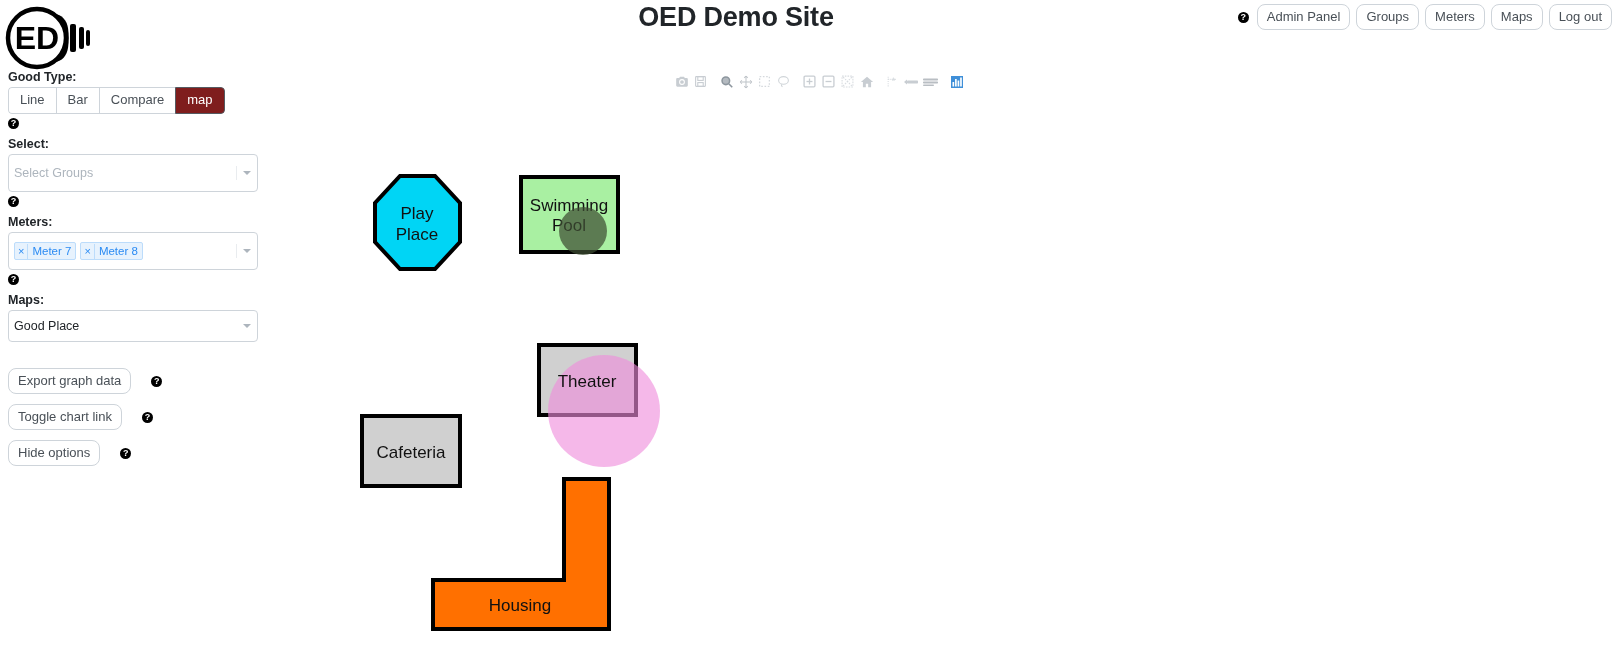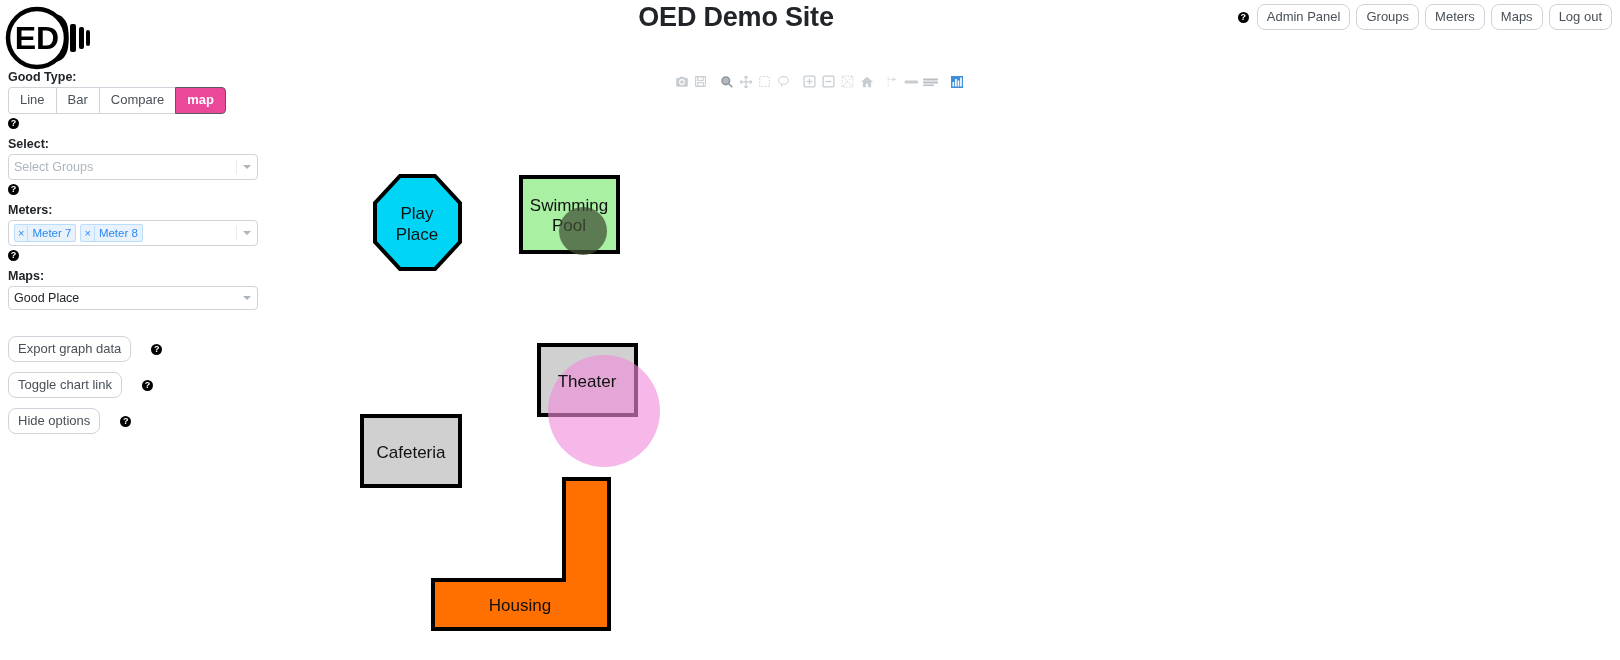--- a/index.html
+++ b/index.html
@@ -112,33 +112,32 @@
     font-family: "Liberation Sans", sans-serif;
     cursor: pointer;
   }
   .gt-btn:first-child { border-top-left-radius: 4px; border-bottom-left-radius: 4px;}
   .gt-btn:last-child {
     border-right: 1px solid #ced4da;
     border-top-right-radius: 4px;
     border-bottom-right-radius: 4px;
   }
   .gt-btn.active {
-    background: #ec4899;
+    background: #7f1d1d;
     border-color: #545b62;
     color: #ffffff;
-    font-weight: bold;
   }
 
   
   .select-box {
     position: relative;
     border: 1px solid #ced4da;
     border-radius: 4px;
     background: #ffffff;
-    height: 26px;
+    height: 38px;
     display: flex;
     align-items: center;
     box-sizing: border-box;
   }
   .select-values {
     flex: 1 1 auto;
     display: flex;
     align-items: center;
     gap: 4px;
     padding-left: 5px;
@@ -299,21 +298,21 @@
       <div class="sep"></div>
       <div class="arrow-zone">
         <span class="caret-down"></span>
       </div>
     </div>
     <div class="helprow"><span class="help-icon">?</span></div>
   </div>
 
   <div class="opt-block" style="margin-top:9px;">
     <div class="opt-label">Maps:</div>
-    <div class="select-box" style="height:24px;">
+    <div class="select-box" style="height:32px;">
       <div class="select-values">
         <span class="select-single-value">Good Place</span>
       </div>
       <div class="arrow-zone">
         <span class="caret-down"></span>
       </div>
     </div>
   </div>
 
   <div style="margin-top:26px;">

